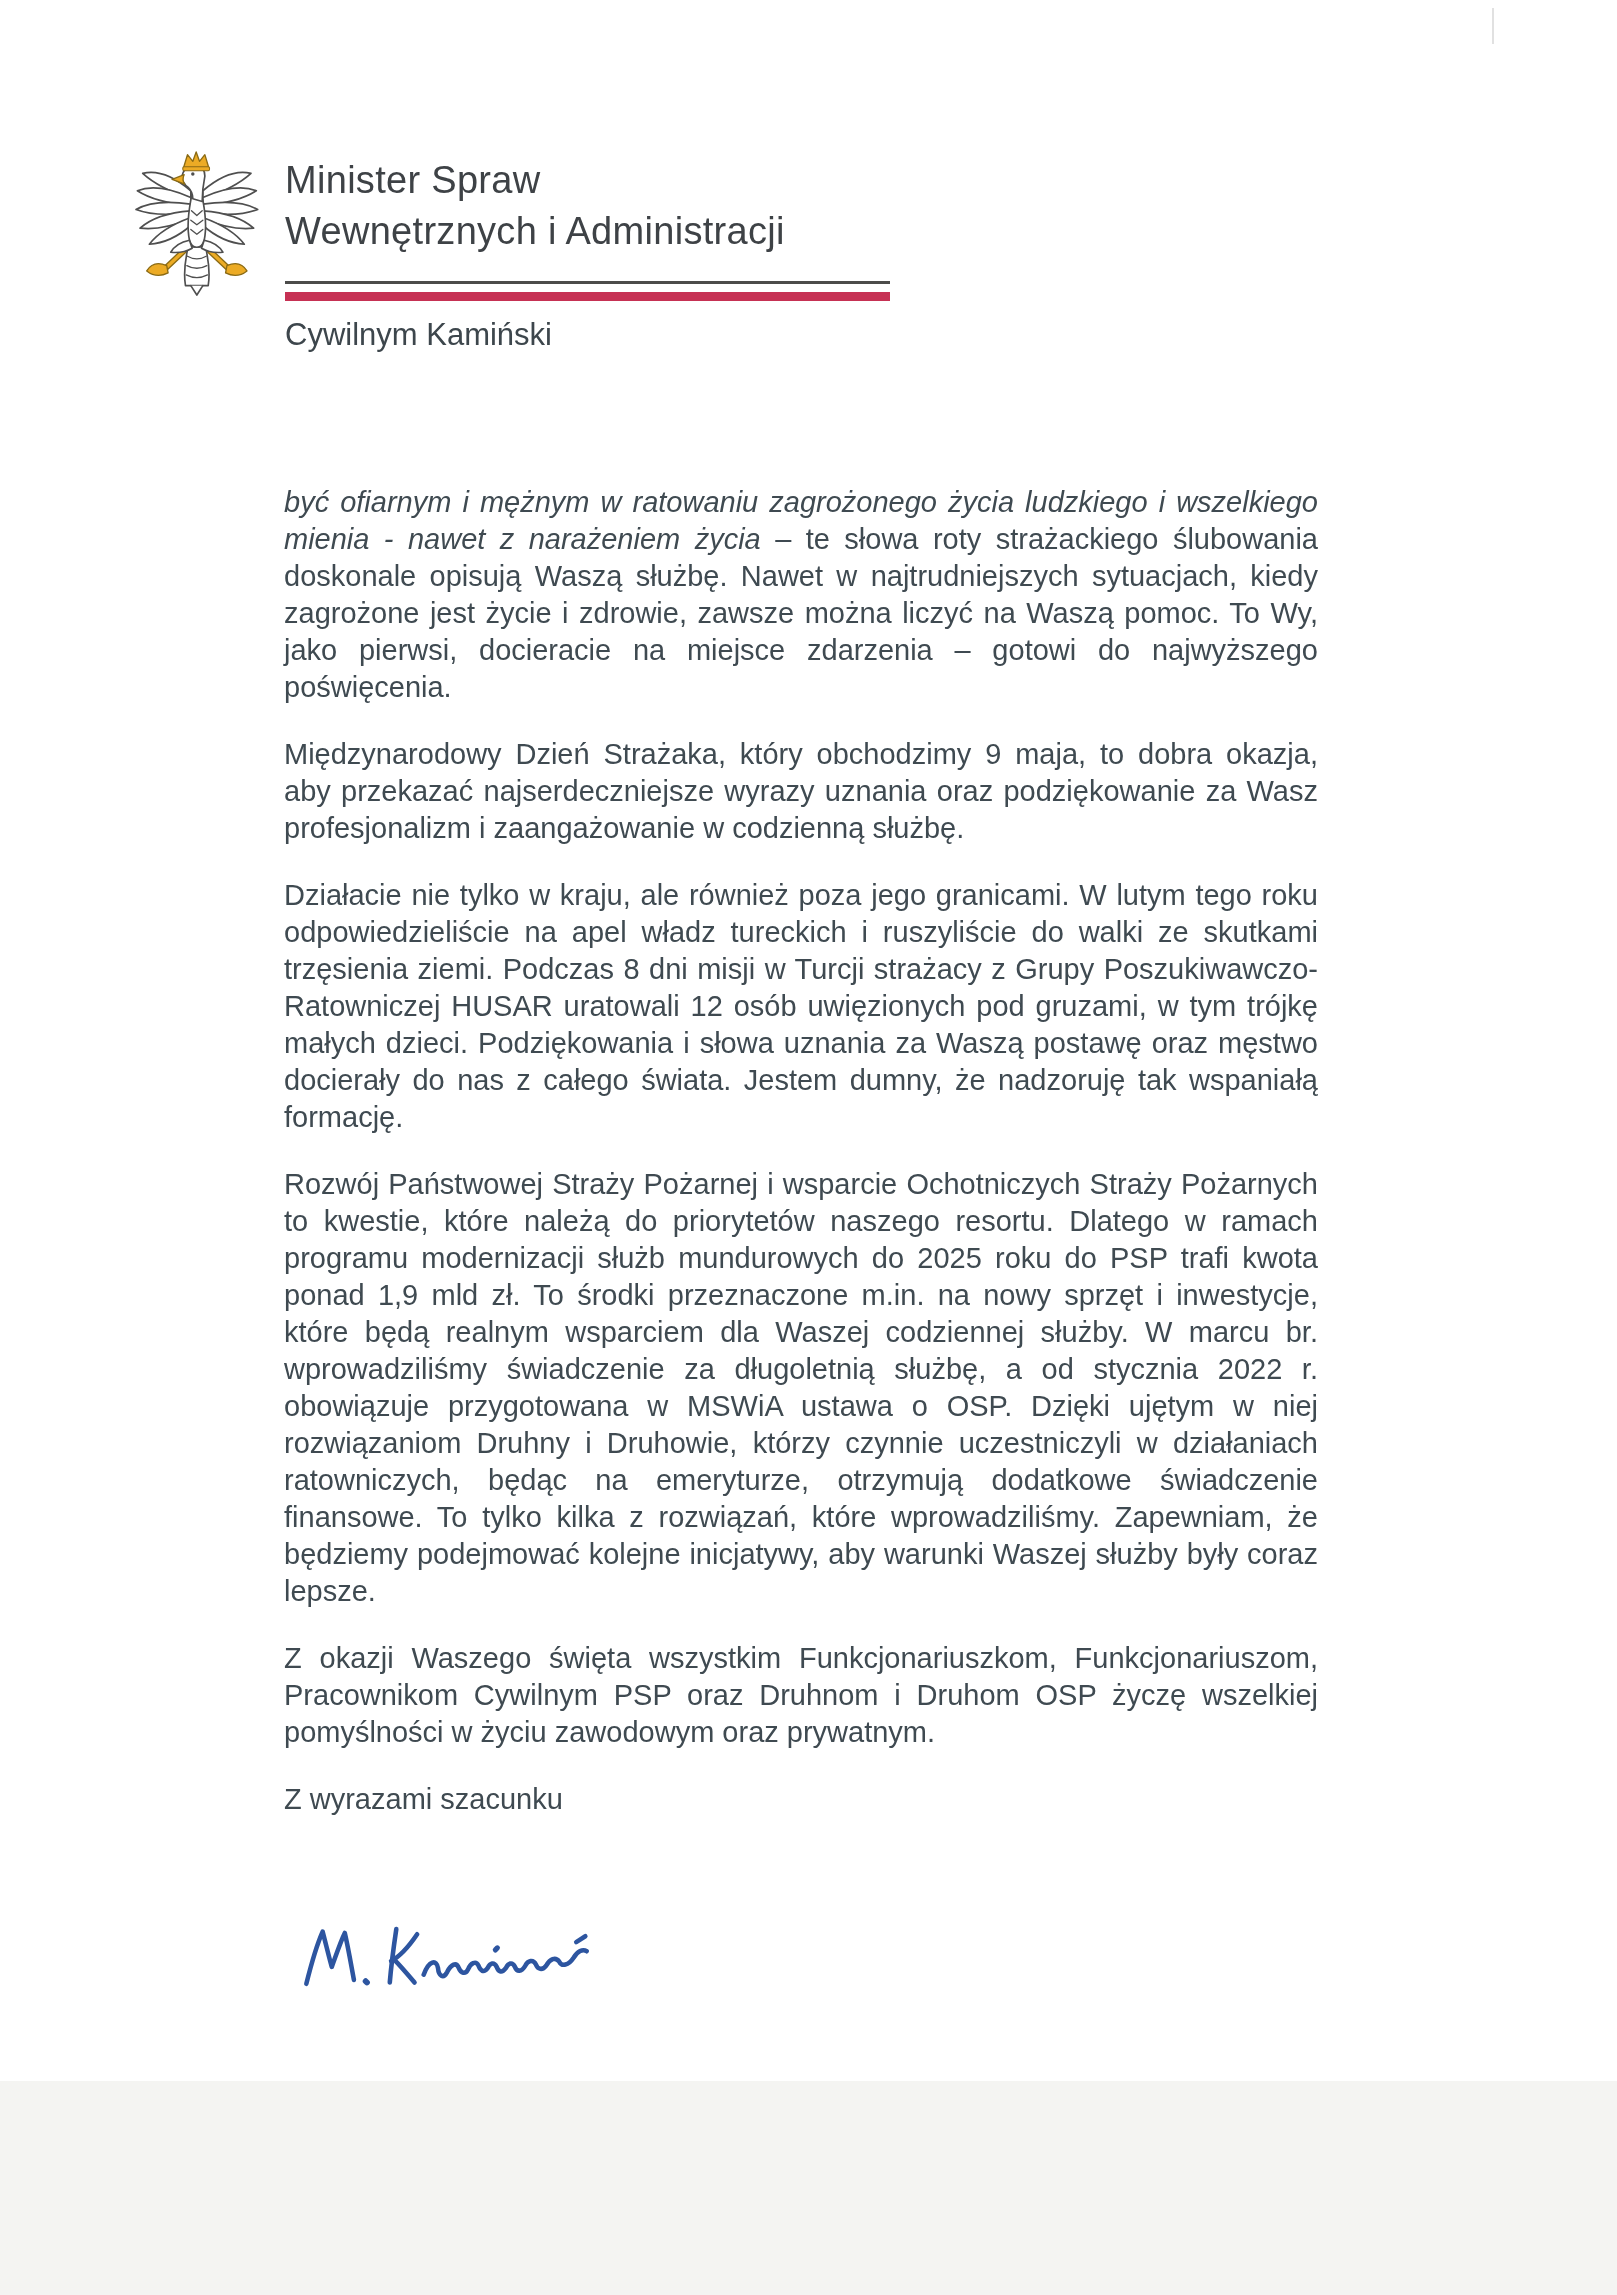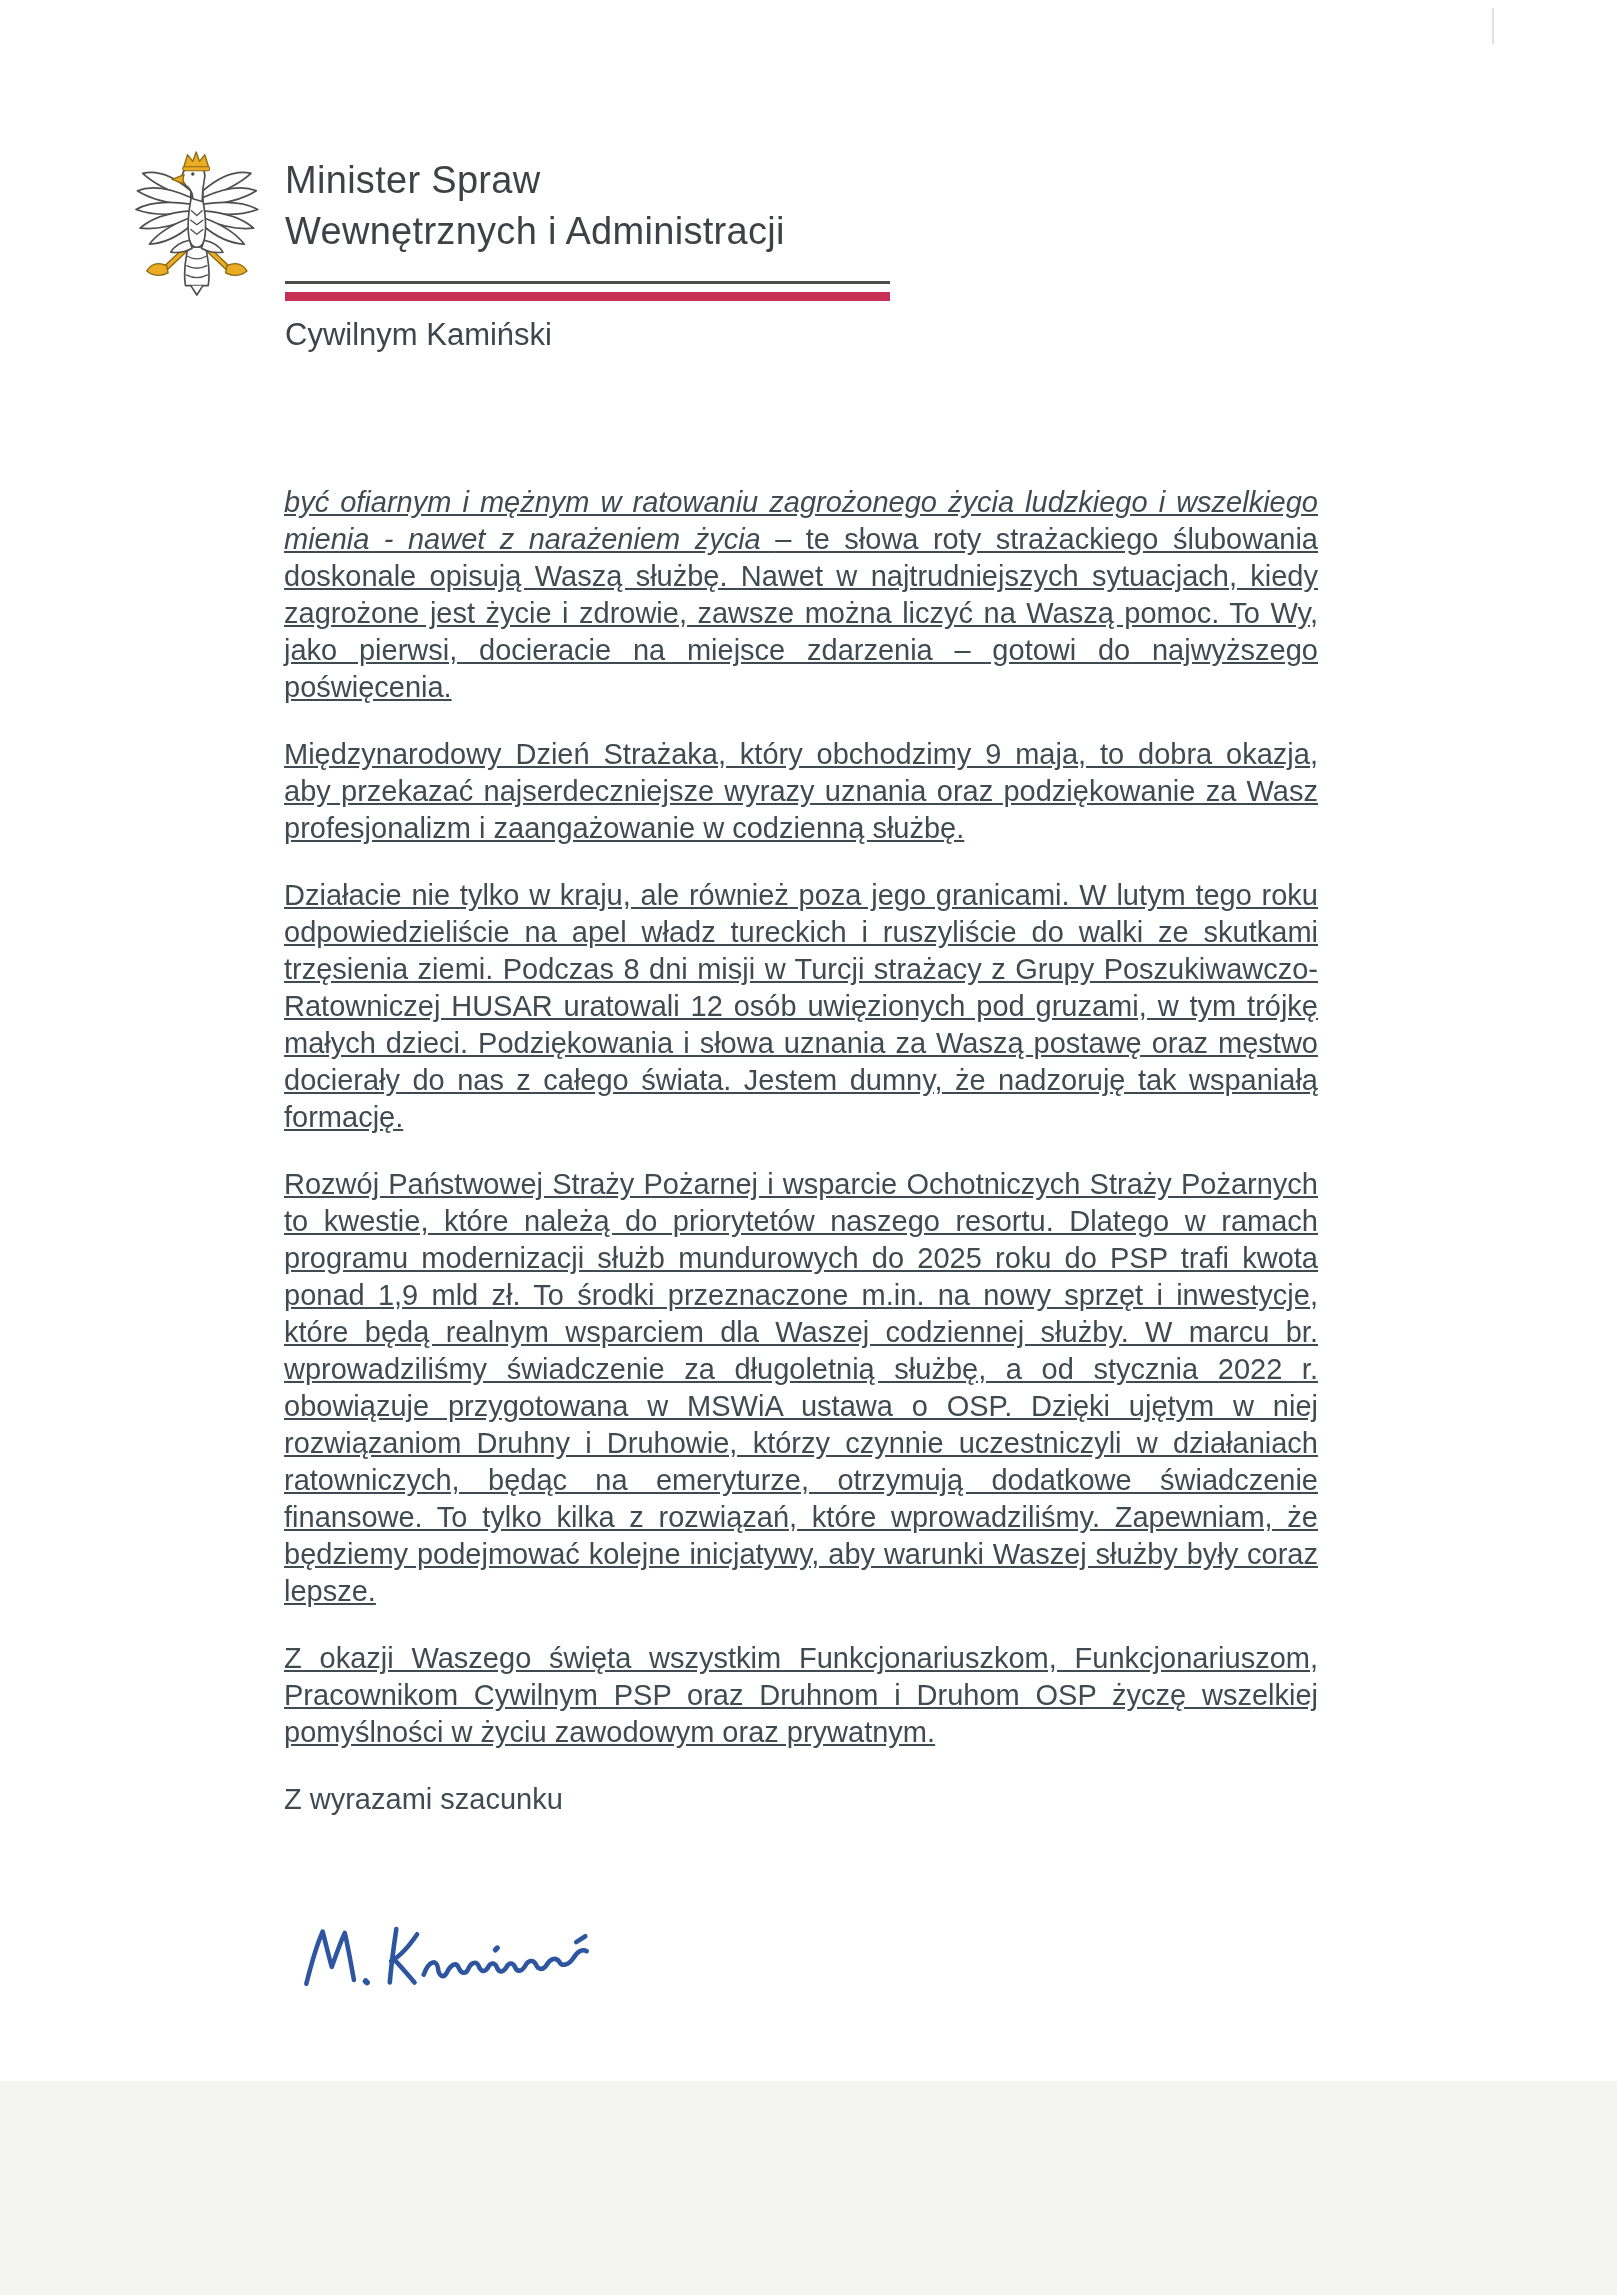--- a/index.html
+++ b/index.html
@@ -25,21 +25,21 @@
     position:absolute;left:285px;top:316px;
     font-size:31px;line-height:37px;color:#3d464c;white-space:nowrap;
   }
   
   .letter{
     position:absolute;left:284px;top:484px;width:1034px;
     font-size:29px;line-height:37px;color:#3f4a51;
   }
   .salutation{margin:0 0 30px 0;}
   .salutation div{white-space:nowrap;}
-  .paragraphs p{margin:0 0 30px 0;text-align:justify;text-decoration:underline;}
+  .paragraphs p{margin:0 0 30px 0;text-align:justify;}
   .paragraphs em{font-style:italic;}
   .closing{margin:0;}
   
   .signature{position:absolute;left:292px;top:1916px;width:352px;height:90px;}
   
   .scan-artifact{position:absolute;left:1492px;top:7.8px;width:2px;height:36px;background:#c9c9c9;opacity:.55;}
 </style>
 </head>
 <body>
 

